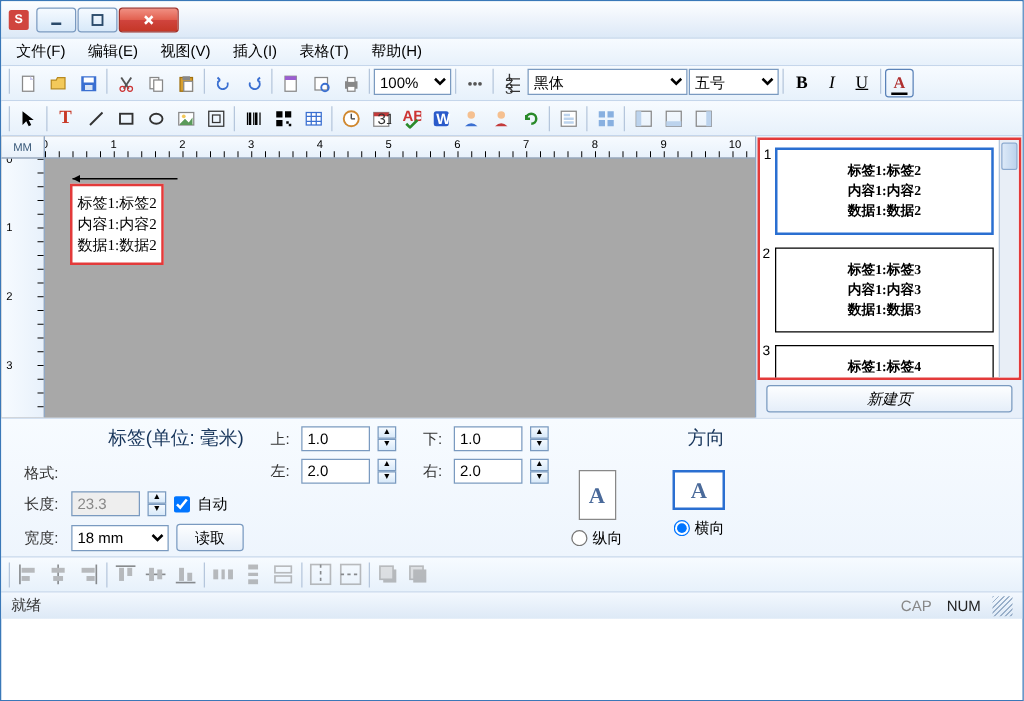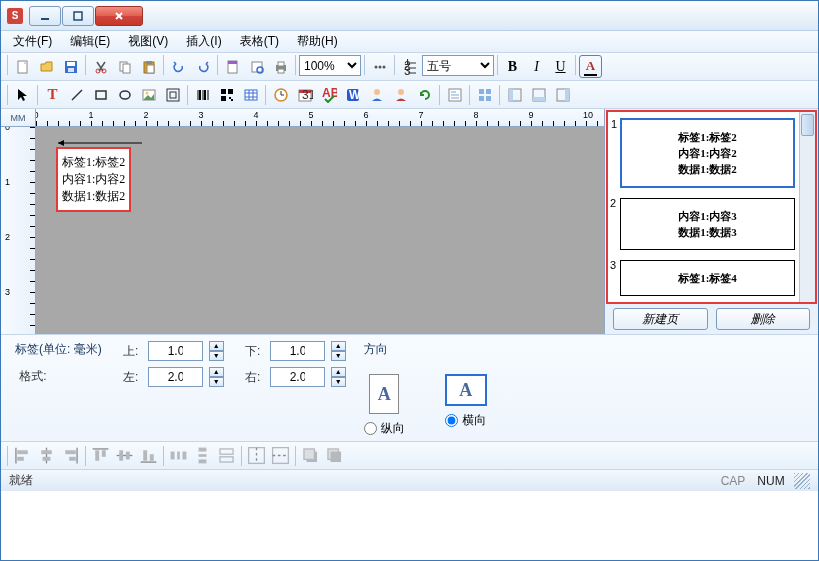--- a/index.html
+++ b/index.html
@@ -59,26 +59,26 @@
 .preview-item { margin: 6px 20px 10px 12px; border: 1px solid #000; padding: 9px 4px; position: relative; }
 .preview-item.selected { border: 2px solid #2a6fd1; }
 .preview-item .pnum { position: absolute; left: -11px; top: -2px; font-size: 11px; font-family: Arial; }
 .preview-item .pl { font-size: 11px; font-family: "SimSun"; font-weight: bold; text-align: center; line-height: 16px; }
 .preview-btns { display: flex; gap: 8px; padding: 3px 8px 4px; }
 .preview-btns button { flex: 1; height: 22px; border: 1px solid #7a9ac0; background: linear-gradient(180deg,#fdfeff,#e5eef9); cursor: pointer; font-size: 12px; border-radius: 3px; font-style: italic; }
 
 
 .props { border-top: 1px solid #c5d6eb; background: linear-gradient(180deg,#f7fbff,#eef5fd); padding: 6px 14px 4px; display: flex; gap: 18px; }
 .props .group { display: flex; flex-direction: column; gap: 6px; }
-.props .grp-title { color: #16345a; margin-bottom: 4px; font-size: 12px; }
+.props .grp-title { color: #16345a; margin-bottom: 4px; font-size: 15px; text-align: right; }
 .props .row { display: flex; align-items: center; gap: 6px; }
 .props .row label { width: 36px; text-align: center; color: #333; }
 .props .mrow label { width: 22px; }
 .props select { width: 140px; height: 21px; border: 1px solid #7a9ac0; background: #fff; }
-.props input[type=text] { width: 55px; height: 20px; border: 1px solid #7a9ac0; background: #fff; padding: 0 19px; font-family: Arial; }
+.props input[type=text] { width: 55px; height: 20px; border: 1px solid #7a9ac0; background: #fff; padding: 0 4px; font-family: Arial; }
 .props .spin { display: flex; flex-direction: column; }
 .props .spin button { width: 15px; height: 10px; border: 1px solid #7a9ac0; background: linear-gradient(180deg,#f5faff,#d8e9f9); font-size: 7px; line-height: 6px; padding: 0; cursor: pointer; }
 .props .btn { height: 22px; padding: 0 14px; border: 1px solid #7a9ac0; background: linear-gradient(180deg,#fdfeff,#e5eef9); cursor: pointer; border-radius: 3px; }
 .orient { display: flex; gap: 40px; margin-top: 6px; }
 .orient .opt { display: flex; flex-direction: column; align-items: center; gap: 6px; }
 .orient .opt .box { width: 42px; height: 32px; border: 1px solid #888; background: #fff; display: flex; align-items: center; justify-content: center; }
 .orient .opt.selected .box { border: 2px solid #2a6fd1; }
 .orient .opt .box span { font-family: "Times New Roman"; font-size: 18px; color: #4a6a9a; font-weight: bold; }
 .orient .opt .radio { display: flex; align-items: center; gap: 4px; }
 .orient .opt input[type=radio] { margin: 0; }
@@ -215,20 +215,21 @@
   <div class="tb-btn">
       <svg width="16" height="16">
         <text x="2" y="6" font-size="6" fill="#333">1</text>
         <line x1="6" y1="4" x2="14" y2="4" stroke="#333"></line>
         <text x="2" y="11" font-size="6" fill="#333">2</text>
         <line x1="6" y1="9" x2="14" y2="9" stroke="#333"></line>
         <text x="2" y="16" font-size="6" fill="#333">3</text>
         <line x1="6" y1="14" x2="14" y2="14" stroke="#333"></line>
       </svg>
     </div>
+  <select class="tb-select font"><option>黑体</option></select>
   <select class="tb-select size"><option>五号</option></select>
   <div class="tb-sep"></div>
   <div class="tb-btn bold">B</div>
   <div class="tb-btn italic">I</div>
   <div class="tb-btn underline">U</div>
   <div class="tb-sep"></div>
   <div class="tb-btn fontcolor">
       <span>A</span>
     </div>
 </div>
@@ -425,40 +426,55 @@
           <div class="thumb"></div>
         </div>
     <div class="preview-item selected">
           <div class="pnum">1</div>
           <div class="pl">标签1:标签2</div>
           <div class="pl">内容1:内容2</div>
           <div class="pl">数据1:数据2</div>
         </div>
         <div class="preview-item">
           <div class="pnum">2</div>
+          <div class="pl">标签1:标签3</div>
           <div class="pl">内容1:内容3</div>
           <div class="pl">数据1:数据3</div>
         </div>
         <div class="preview-item">
           <div class="pnum">3</div>
           <div class="pl">标签1:标签4</div>
         </div>
       </div>
     <div class="preview-btns">
       <button>新建页</button>
-      <button>删除</button>
     </div>
   </div>
 </div>
 
 <div class="props">
   <div class="group">
     <div class="grp-title">标签(单位: 毫米)</div>
     <div class="row">
         <label>格式:</label>
+      </div>
+    <div class="row">
+        <label>长度:</label>
+        <input type="text" disabled="" style="background: rgb(238, 238, 238); color: rgb(136, 136, 136);" value="23.3">
+        <div class="spin">
+          <button>▲</button>
+          <button>▼</button>
+        </div>
+        <input type="checkbox" checked="" style="">
+        <span>自动</span>
+      </div>
+    <div class="row">
+        <label>宽度:</label>
+        <select style="width:78px"><option>18 mm</option></select>
+        <button class="btn">读取</button>
       </div>
   </div>
   <div class="group">
     <div class="row mrow">
       <label>上:</label>
         <input type="text" value="1.0" style="">
         <div class="spin">
           <button>▲</button>
           <button>▼</button>
         </div>

